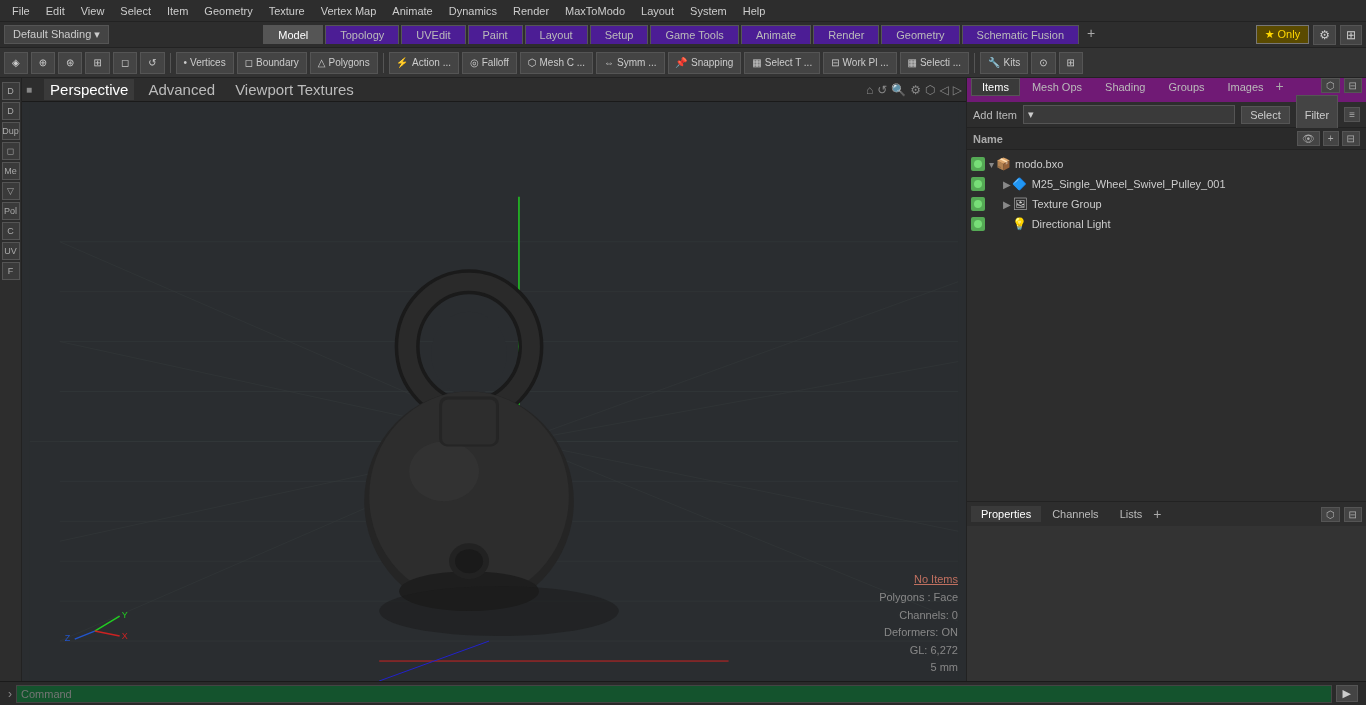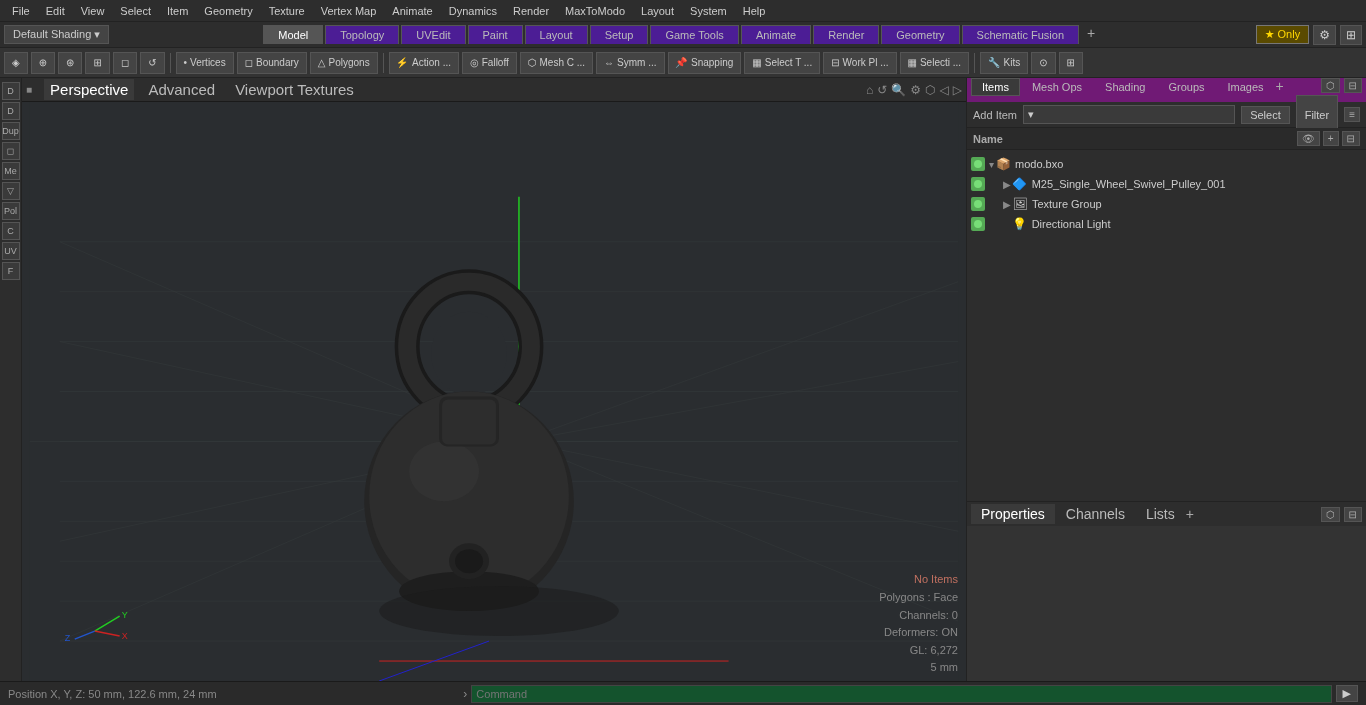--- a/index.html
+++ b/index.html
@@ -69,21 +69,21 @@
     #viewport-canvas {
       width: 100%; height: calc(100% - 24px); position: relative; background: #2a2d30;
       overflow: hidden;
     }
 
     
     #viewport-status {
       position: absolute; bottom: 0; right: 0; text-align: right; padding: 4px 8px;
       font-size: 11px; color: #888; line-height: 1.6;
     }
-    .status-no-items { color: #c07060; }
+    .status-no-items { color: #c07060; text-decoration: underline; }
 
     
     #right-panel {
       width: 400px; background: #333; border-left: 1px solid #222; display: flex; flex-direction: column;
     }
 
     
     #items-tabs {
       display: flex; align-items: flex-start; background: #701a75; height: 24px; padding: 0 4px; gap: 1px;
     }
@@ -125,21 +125,21 @@
       width: 14px; height: 14px; background: #5a5; border-radius: 2px;
       display: flex; align-items: center; justify-content: center; margin-right: 4px; flex-shrink: 0;
     }
     .item-vis-dot { width: 8px; height: 8px; border-radius: 50%; background: #7d7; }
 
     
     #properties-panel { height: 180px; border-top: 1px solid #222; background: #333; }
     #properties-tabs {
       display: flex; align-items: center; background: #2d2d2d; height: 24px; padding: 0 4px; gap: 1px;
     }
-    .prop-tab { padding: 2px 10px; font-size: 14px; cursor: pointer; color: #bbb; }
+    .prop-tab { padding: 2px 10px; font-size: 11px; cursor: pointer; color: #bbb; }
     .prop-tab.active { background: #3a3a3a; color: #fff; }
     .prop-tab-plus { background: none; border: none; color: #aaa; font-size: 14px; cursor: pointer; }
     .prop-tab-icons { margin-left: auto; display: flex; gap: 4px; }
     #properties-content { padding: 8px; color: #888; font-size: 11px; height: calc(100% - 24px); overflow: auto; }
 
     
     #bottom-bar {
       display: flex; align-items: center; background: #2a2a2a; height: 24px;
       border-top: 1px solid #1a1a1a; padding: 0 8px; gap: 8px;
     }
@@ -426,19 +426,18 @@
           <button class="small-icon-btn">⊟</button>
         </div>
       </div>
       <div id="properties-content">
       </div>
     </div>
   </div>
 </div>
 
 <div id="bottom-bar">
-  <span class="bottom-status">Position X, Y, Z:  50 mm, 122.6 mm, 24 mm</span>
   <div class="command-area">
     <span class="cmd-prompt">›</span>
     <input class="cmd-input" type="text" placeholder="Command" style="">
     <button class="cmd-run">▶</button>
   </div>
 </div>
 
 </body></html>

